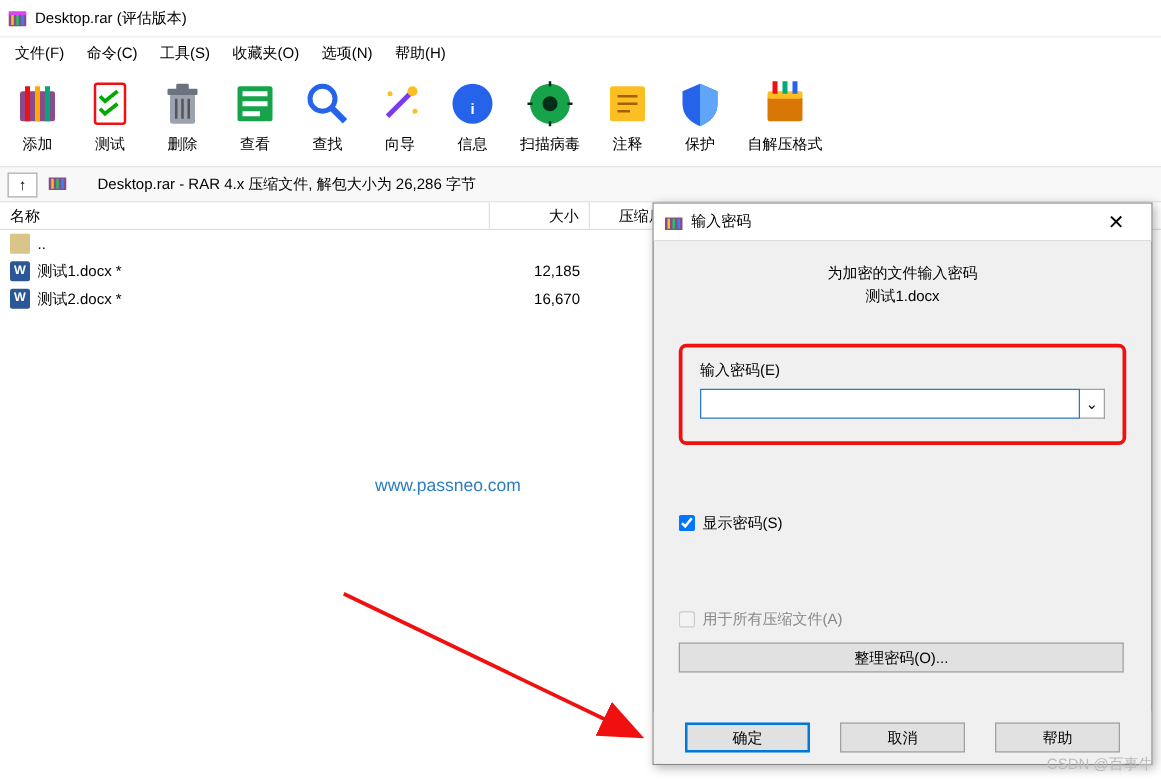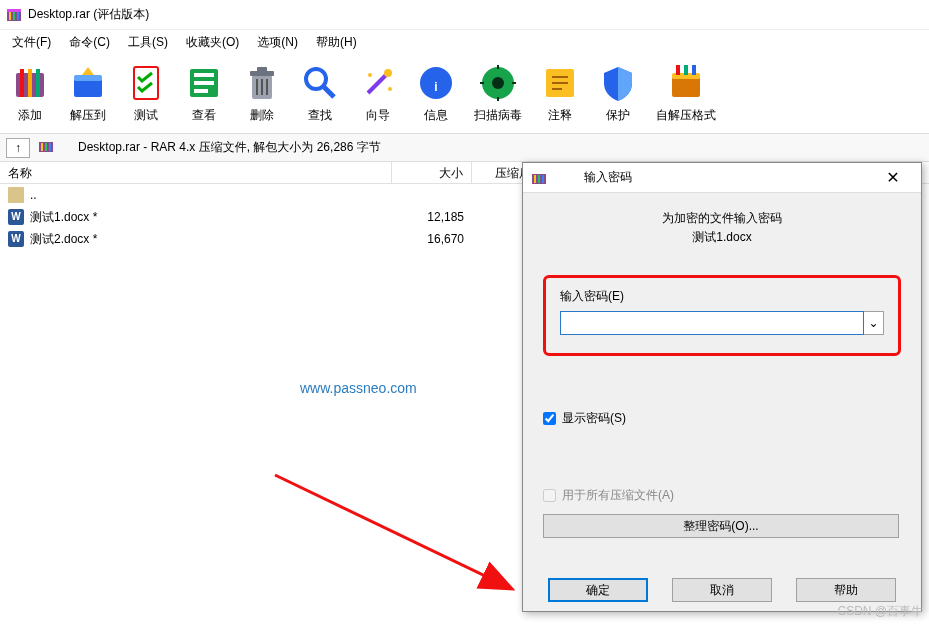--- a/index.html
+++ b/index.html
@@ -26,21 +26,21 @@
 
 .filelist { position: relative; }
 .frow { display: flex; align-items: center; height: 22px; }
 .frow .fname { display: flex; align-items: center; gap: 6px; padding-left: 8px; width: 392px; }
 .frow .fsize { width: 80px; text-align: right; padding-right: 8px; }
 .frow .fcomp { width: 80px; text-align: right; padding-right: 8px; }
 
 .watermark { position: absolute; left: 300px; top: 380px; color: #2c7cbf; font-size: 14px; }
 
 .dialog { position: absolute; left: 522px; top: 162px; width: 400px; height: 450px; background: #f0f0f0; border: 1px solid #888; box-shadow: 2px 2px 8px rgba(0,0,0,0.3); }
-.dlg-title { height: 30px; background: #fff; display: flex; align-items: center; padding: 0 8px; border-bottom: 1px solid #ddd; gap: 31px; }
+.dlg-title { height: 30px; background: #fff; display: flex; align-items: center; padding: 0 8px; border-bottom: 1px solid #ddd; }
 .dlg-title .dlg-icon { width:16px; height:16px; margin-right:6px; }
 .dlg-title .dlg-text { flex:1; color:#000; font-size:12px; }
 .dlg-title .dlg-close { width:40px; text-align:center; font-size:16px; cursor:default; }
 .dlg-body { padding: 16px 20px 10px; height: 378px; position: relative; }
 .dlg-msg { text-align: center; line-height: 1.6; color:#000; margin-bottom: 28px; }
 .dlg-group { border: 3px solid #f01010; border-radius: 6px; padding: 10px 14px 18px; }
 .dlg-group label { color:#000; }
 .dlg-group .pw-field { display:flex; margin-top:6px; }
 .dlg-group input { flex:1; height:24px; border:1px solid #2977c9; padding:0 4px; background:#fff; outline:none; }
 .dlg-group .dd { width:20px; height:24px; border:1px solid #a0a0a0; border-left:none; background:#fff; text-align:center; line-height:22px; cursor:default; }
@@ -92,60 +92,50 @@
           <rect x="10" y="6" width="4" height="28" fill="#e11"></rect>
           <rect x="18" y="6" width="4" height="28" fill="#fa0"></rect>
           <rect x="26" y="6" width="4" height="28" fill="#0a7"></rect>
         </svg>
       </div>
       <div class="tlabel">添加</div>
     </div>
   <div class="tool-btn">
       <div class="ticon">
         <svg viewBox="0 0 40 40">
-          <rect x="6" y="16" width="28" height="18" rx="2" fill="#2563eb"></rect>
-          <rect x="6" y="12" width="28" height="6" rx="2" fill="#60a5fa"></rect>
-          <path d="M20 4 L26 12 L14 12 Z" fill="#fbbf24"></path>
-        </svg>
-      </div>
-      <div class="tlabel">解压到</div>
-    </div>
-  <div class="tool-btn">
-      <div class="ticon">
-        <svg viewBox="0 0 40 40">
           <rect x="8" y="4" width="24" height="32" rx="2" fill="#fff" stroke="#e11" stroke-width="2"></rect>
           <path d="M12 14 L16 18 L26 10" stroke="#0a0" stroke-width="3" fill="none"></path>
           <path d="M12 24 L16 28 L26 20" stroke="#0a0" stroke-width="3" fill="none"></path>
         </svg>
       </div>
       <div class="tlabel">测试</div>
-    </div>
-  <div class="tool-btn">
-      <div class="ticon">
-        <svg viewBox="0 0 40 40">
-          <rect x="6" y="6" width="28" height="28" rx="2" fill="#16a34a"></rect>
-          <rect x="10" y="10" width="20" height="4" fill="#fff"></rect>
-          <rect x="10" y="18" width="20" height="4" fill="#fff"></rect>
-          <rect x="10" y="26" width="14" height="4" fill="#fff"></rect>
-        </svg>
-      </div>
-      <div class="tlabel">查看</div>
     </div>
   <div class="tool-btn">
       <div class="ticon">
         <svg viewBox="0 0 40 40">
           <rect x="10" y="12" width="20" height="24" rx="2" fill="#9ca3af"></rect>
           <rect x="8" y="8" width="24" height="5" rx="1" fill="#6b7280"></rect>
           <rect x="15" y="4" width="10" height="5" rx="1" fill="#6b7280"></rect>
           <rect x="14" y="16" width="2" height="16" fill="#555"></rect>
           <rect x="19" y="16" width="2" height="16" fill="#555"></rect>
           <rect x="24" y="16" width="2" height="16" fill="#555"></rect>
         </svg>
       </div>
       <div class="tlabel">删除</div>
+    </div>
+  <div class="tool-btn">
+      <div class="ticon">
+        <svg viewBox="0 0 40 40">
+          <rect x="6" y="6" width="28" height="28" rx="2" fill="#16a34a"></rect>
+          <rect x="10" y="10" width="20" height="4" fill="#fff"></rect>
+          <rect x="10" y="18" width="20" height="4" fill="#fff"></rect>
+          <rect x="10" y="26" width="14" height="4" fill="#fff"></rect>
+        </svg>
+      </div>
+      <div class="tlabel">查看</div>
     </div>
   <div class="tool-btn">
       <div class="ticon">
         <svg viewBox="0 0 40 40">
           <circle cx="16" cy="16" r="10" fill="none" stroke="#2563eb" stroke-width="4"></circle>
           <line x1="24" y1="24" x2="34" y2="34" stroke="#2563eb" stroke-width="5"></line>
         </svg>
       </div>
       <div class="tlabel">查找</div>
     </div>

